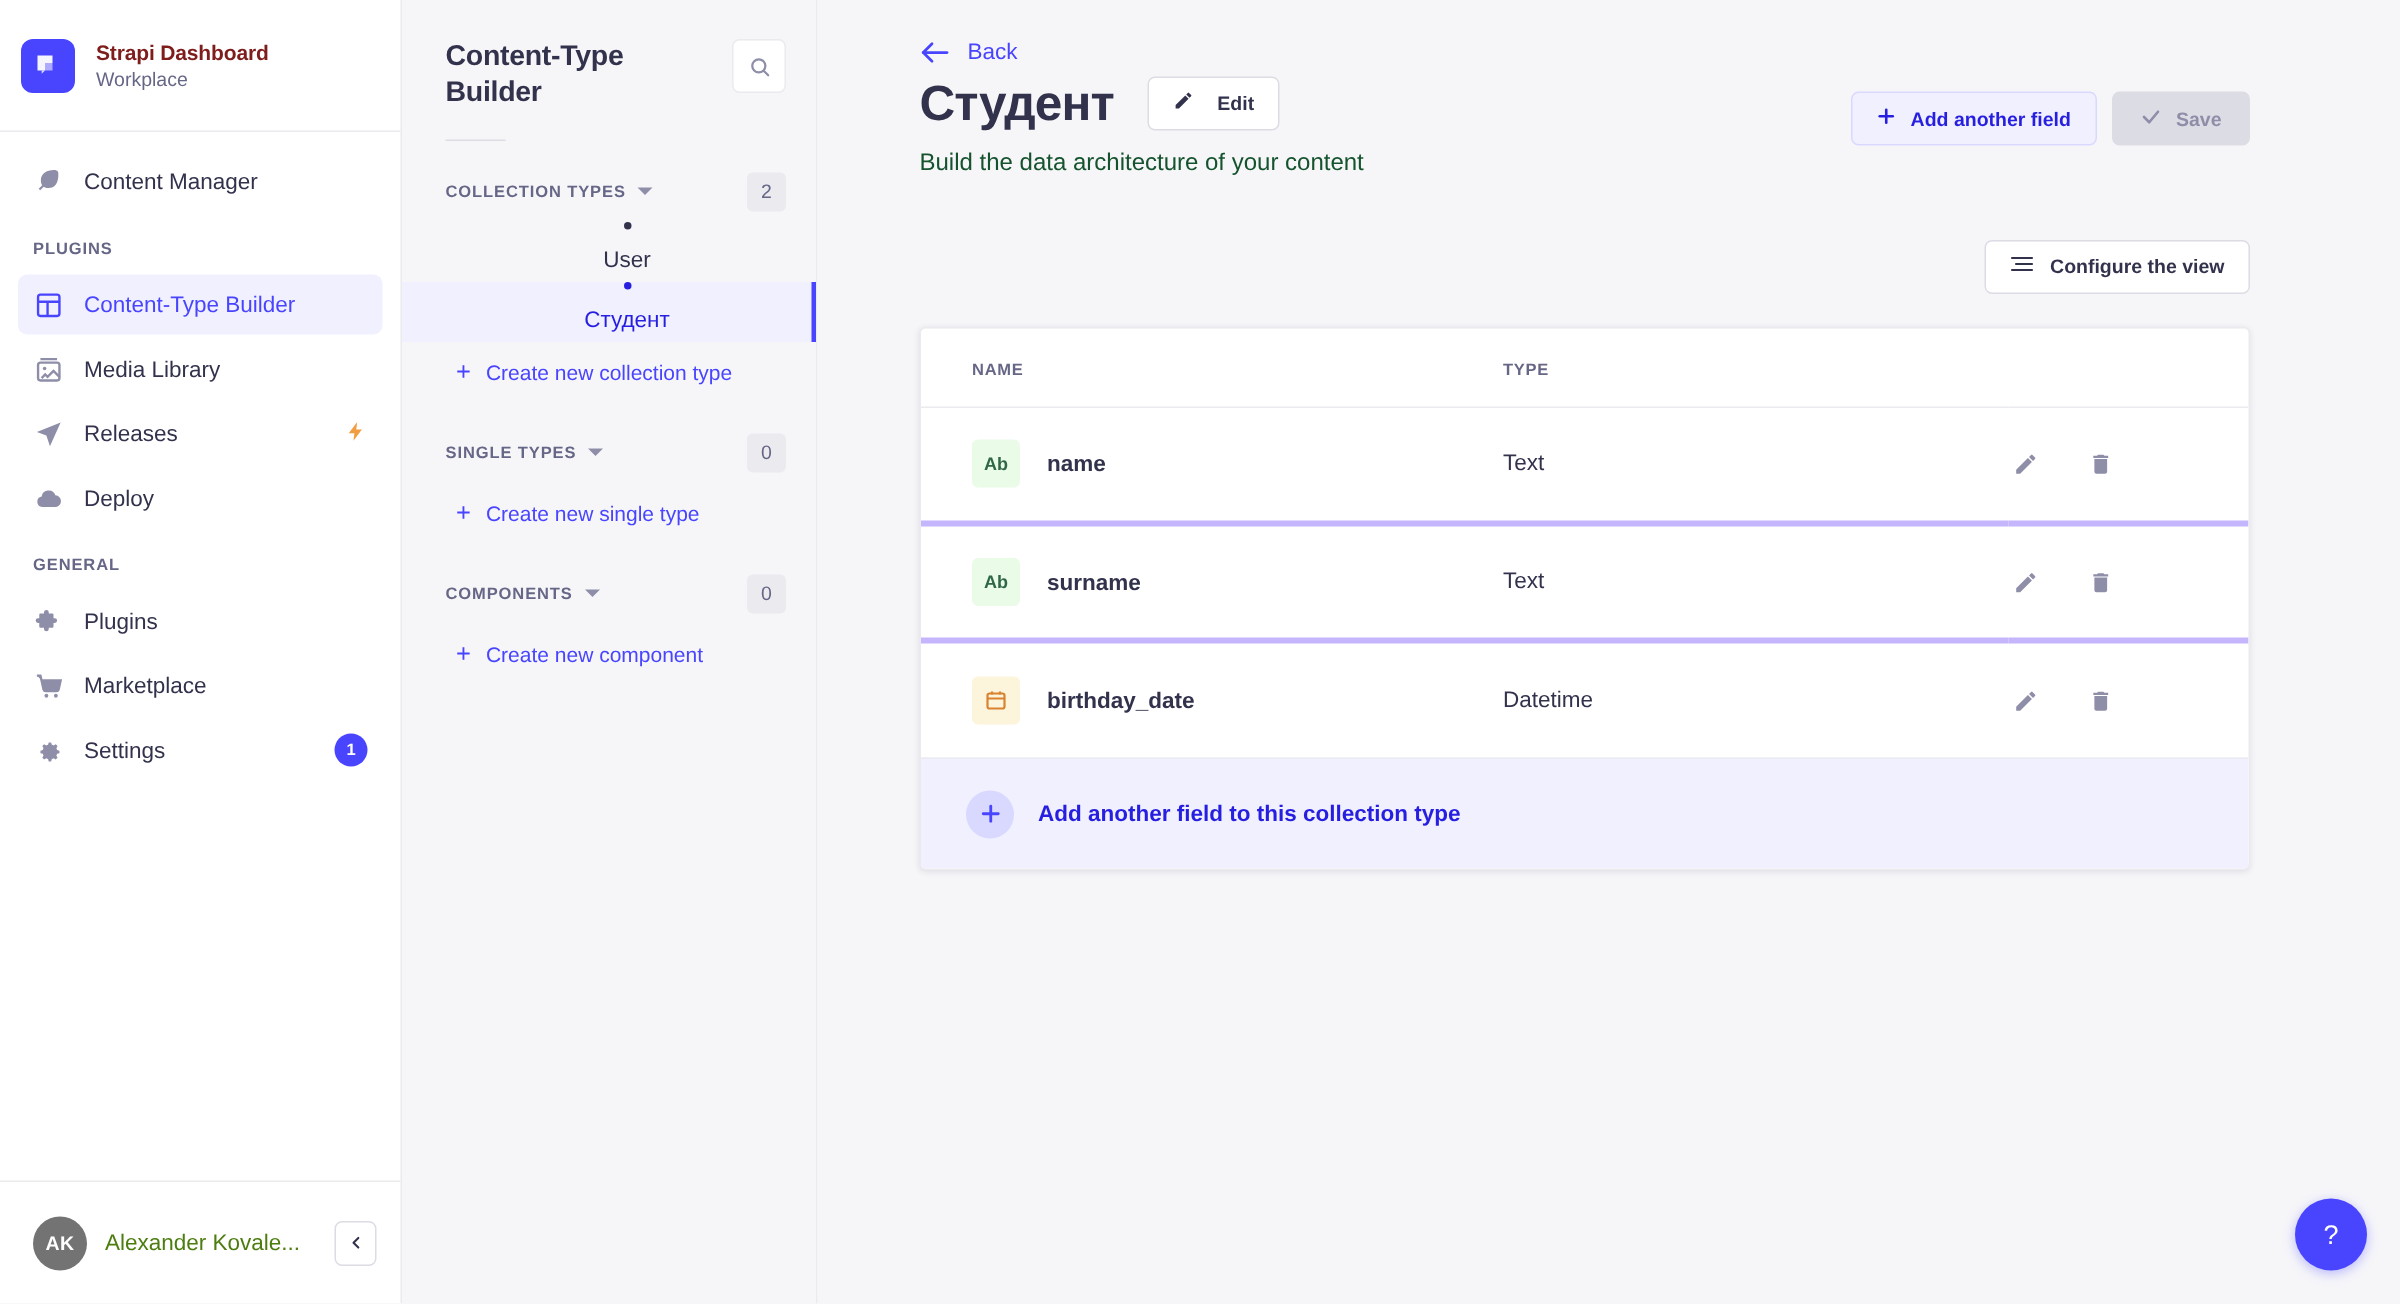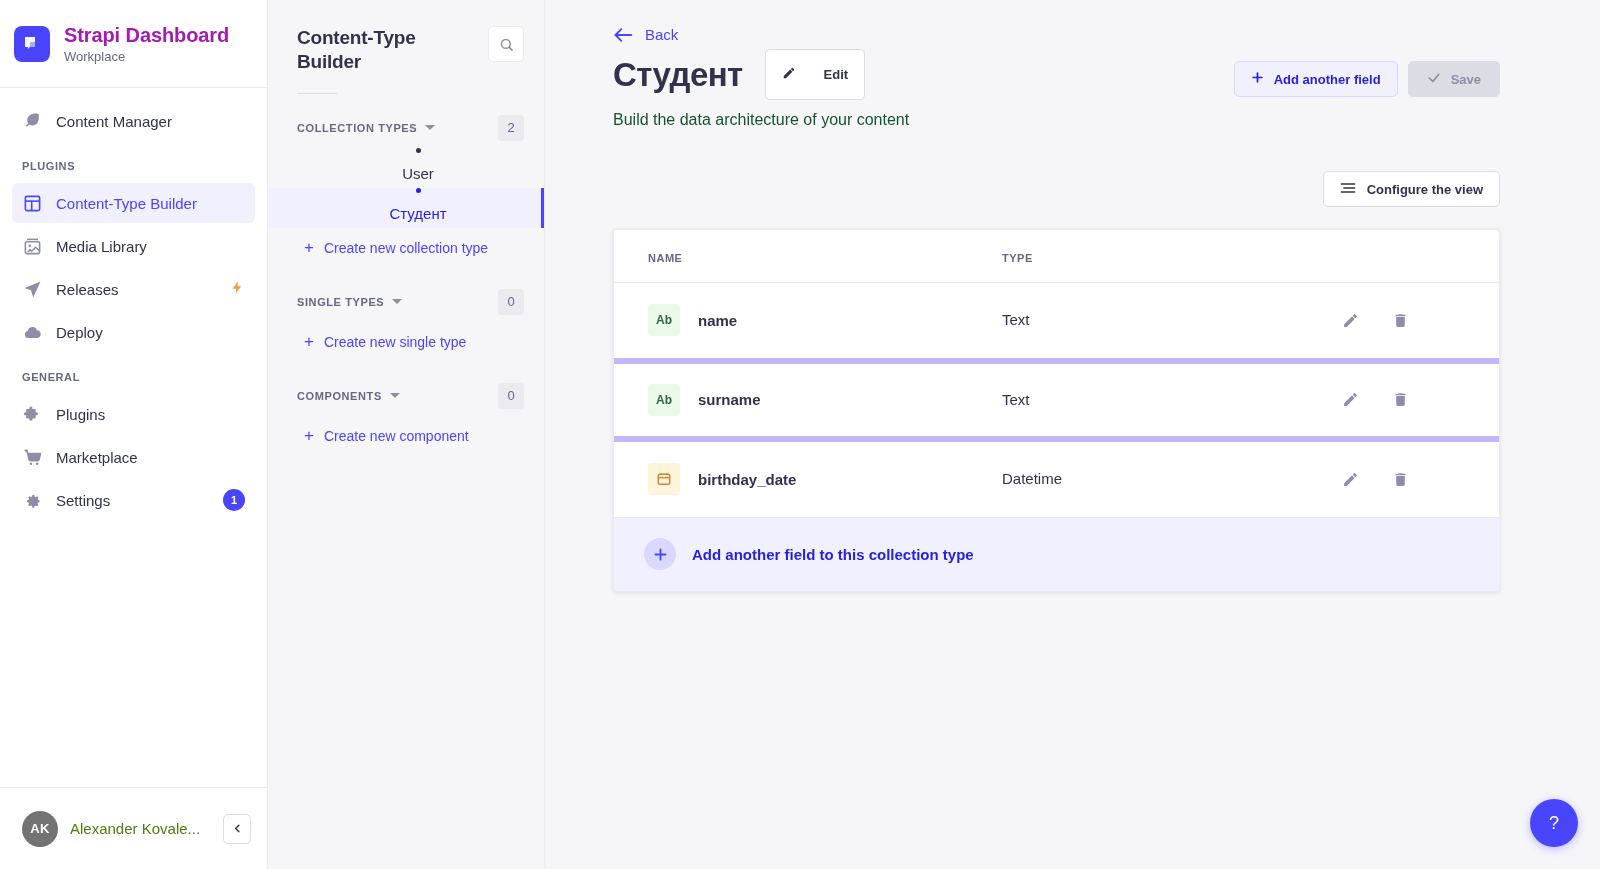--- a/index.html
+++ b/index.html
@@ -26,21 +26,21 @@
     height: 88px;
     border-bottom: 1px solid #eaeaef;
   }
   .brand-logo {
     width: 36px; height: 36px; border-radius: 8px;
     background: #4945ff;
     display: flex; align-items: center; justify-content: center;
     flex: 0 0 36px;
   }
   .brand-text { display: flex; flex-direction: column; gap: 2px; }
-  .brand-title { font-size: 20px; font-weight: 700; color: #a21caf; letter-spacing: -0.1px; }
+  .brand-title { font-size: 14px; font-weight: 700; color: #7f1d1d; letter-spacing: -0.1px; }
   .brand-sub { font-size: 13px; color: #666687; }
 
   .nav-scroll { flex: 1 1 auto; padding-top: 10px; }
   .nav-item {
     display: flex; align-items: center; gap: 14px;
     height: 40px; margin: 3px 12px; padding: 0 10px;
     border-radius: 6px; cursor: pointer;
     color: #32324d;
   }
   .nav-item .nav-label { font-size: 15px; color: #32324d; white-space: nowrap; }
@@ -133,22 +133,22 @@
 
   .back-row { display: flex; align-items: center; gap: 12px; cursor: pointer; margin-bottom: 6px; }
   .back-arrow { color: #4945ff; display: flex; align-items: center; }
   .back-label { font-size: 15px; color: #4945ff; }
 
   .head-flex { display: flex; align-items: flex-start; }
   .head-left { flex: 1 1 auto; }
   .title-row { display: flex; align-items: center; gap: 22px; }
   .page-title { font-size: 33px; font-weight: 700; color: #32324d; letter-spacing: -.6px; line-height: 1.2; }
   .edit-btn {
-    display: inline-flex; align-items: center; gap: 28px;
-    height: 51px; padding: 0 16px;
+    display: inline-flex; align-items: center; gap: 16px;
+    height: 36px; padding: 0 16px;
     background: #fff; border: 1px solid #dcdce4; border-radius: 5px;
     font-size: 13px; font-weight: 600; color: #32324d; cursor: pointer;
   }
   .page-sub { font-size: 16px; color: #14532d; margin-top: 11px; }
 
   .head-actions { display: flex; align-items: center; gap: 10px; padding-top: 12px; }
   .btn-add {
     display: inline-flex; align-items: center; gap: 10px;
     height: 36px; padding: 0 16px;
     background: #f0f0ff; border: 1px solid #d9d8ff; border-radius: 5px;
@@ -179,21 +179,21 @@
   }
   .tbl { width: 100%; border-collapse: collapse; }
   .tbl thead th {
     text-align: left; font-size: 11px; font-weight: 600; letter-spacing: .5px;
     color: #666687; text-transform: uppercase;
     padding: 22px 0 18px 0; border-bottom: 1px solid #eaeaef;
   }
   .tbl th.c-name { padding-left: 34px; width: 388px; }
   .tbl th.c-type { width: auto; }
   .tbl th.c-act { width: 160px; }
-  .tbl tbody td { border-bottom: 6px solid #c4b5fd; padding: 0; height: 78px; vertical-align: middle; }
+  .tbl tbody td { border-bottom: 4px solid #c4b5fd; padding: 0; height: 78px; vertical-align: middle; }
   .tbl tbody tr:last-child td { border-bottom: none; }
   .cell-name { display: flex; align-items: center; gap: 18px; padding-left: 34px; }
   .type-ico {
     width: 32px; height: 32px; border-radius: 4px; flex: 0 0 32px;
     display: flex; align-items: center; justify-content: center;
     font-size: 12px; font-weight: 700;
   }
   .type-ico.text { background: #eafbe7; color: #2f6846; }
   .type-ico.date { background: #fdf4dc; color: #d9822f; }
   .fname { font-size: 15px; font-weight: 700; color: #32324d; }

